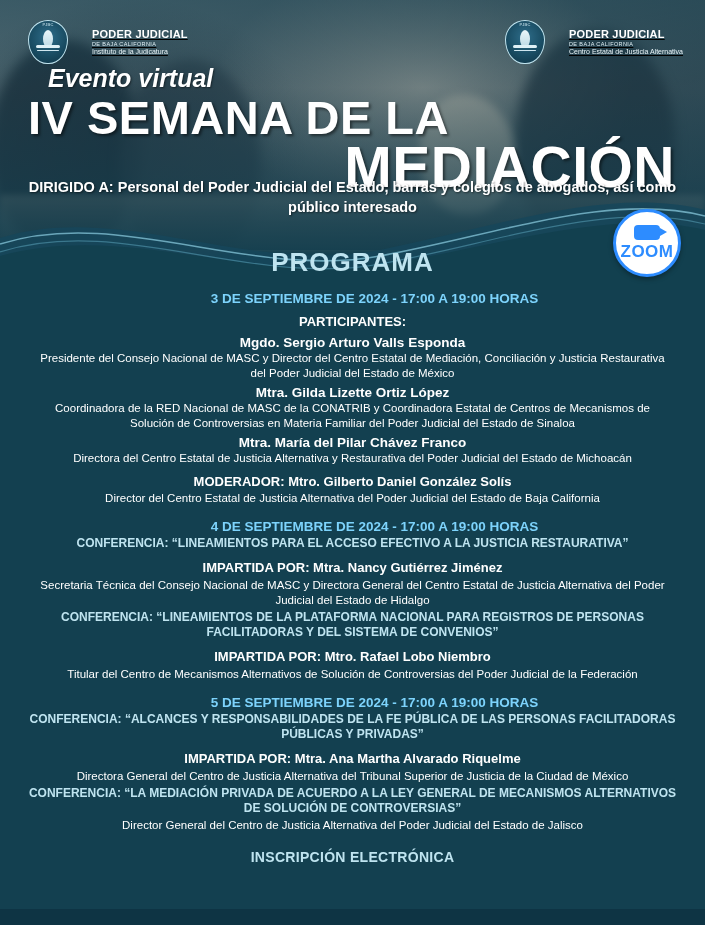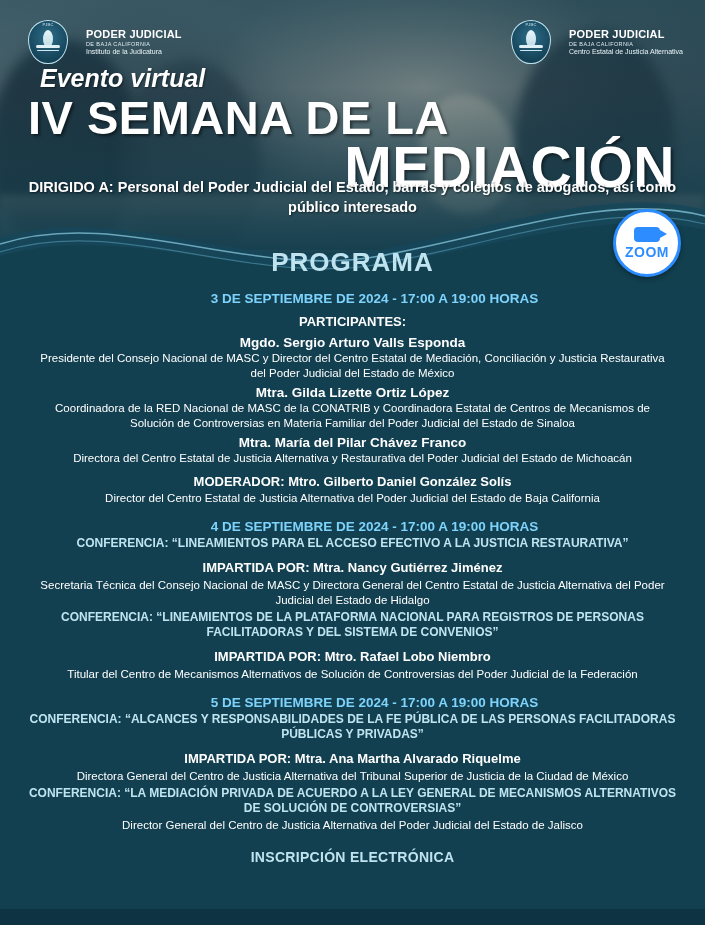--- a/index.html
+++ b/index.html
@@ -31,21 +31,21 @@
   .f2{left:120px;top:60px;width:140px;height:200px;background:rgba(45,60,70,0.7);}
   .f3{right:30px;top:30px;width:160px;height:220px;background:rgba(35,50,60,0.8);}
   .hand{position:absolute;right:190px;top:95px;width:95px;height:120px;border-radius:45% 55% 50% 50%;background:rgba(225,210,190,0.45);filter:blur(4px);}
   .table{position:absolute;left:0;bottom:0;width:705px;height:55px;background:linear-gradient(to bottom, rgba(200,190,175,0.35), rgba(170,160,145,0.15));filter:blur(3px);}
 
   
   .wave{position:absolute;left:0;top:180px;width:705px;height:110px;}
   .wave svg{display:block;}
 
   
-  .logo-block{position:absolute;display:flex;align-items:center;gap:18px;}
+  .logo-block{position:absolute;display:flex;align-items:center;gap:24px;text-decoration:underline;}
   .logo-left{left:28px;top:20px;}
   .logo-right{right:22px;top:20px;}
   .crest{
     width:38px;height:42px;border-radius:50% 50% 48% 48%/45% 45% 55% 55%;
     background:radial-gradient(circle at 50% 38%, #2e6d8a 0%, #184a60 60%, #0e3446 100%);
     border:1.5px solid #bfe3ee;position:relative;flex:0 0 auto;
   }
   .crest:before{
     content:"";position:absolute;left:50%;top:9px;transform:translateX(-50%);
     width:10px;height:18px;border-radius:50%;
@@ -61,21 +61,21 @@
     font-size:4px;color:#cfe9f2;letter-spacing:.2px;
   }
   .logo-text{color:#ffffff;line-height:1.15;}
   .logo-l1{font-size:11px;font-weight:700;letter-spacing:.2px;}
   .logo-l1 b{font-weight:700;}
   .logo-l2{font-size:5.5px;letter-spacing:.4px;color:#dfeef4;}
   .logo-l3{font-size:7px;color:#eaf5f9;margin-top:1px;}
 
   
   .evento{
-    position:absolute;left:40px;top:64px;
+    position:absolute;left:48px;top:64px;
     color:#ffffff;font-size:25px;font-weight:700;font-style:italic;
     text-shadow:1px 1px 2px rgba(0,0,0,.45);
   }
   .t-line1{
     position:absolute;left:28px;top:90px;width:650px;
     color:#ffffff;font-size:47px;font-weight:700;letter-spacing:.5px;
     text-shadow:2px 2px 3px rgba(0,0,0,.5);
   }
   .t-line2{
     position:absolute;right:30px;top:126px;
@@ -96,21 +96,21 @@
     box-shadow:0 2px 5px rgba(0,0,0,.35);
   }
   .zoom-cam{
     width:26px;height:15px;border-radius:4px;background:#2d8cff;position:relative;margin-bottom:2px;
   }
   .zoom-cam:after{
     content:"";position:absolute;right:-7px;top:3px;
     border-top:4.5px solid transparent;border-bottom:4.5px solid transparent;
     border-left:7px solid #2d8cff;
   }
-  .zoom-word{color:#2d8cff;font-size:14px;font-weight:700;letter-spacing:.5px;}
+  .zoom-word{color:#2d8cff;font-size:17px;font-weight:700;letter-spacing:.5px;}
 
   
   .body-wrap{
     position:absolute;left:0;top:239px;width:705px;height:675px;
     color:#ffffff;text-align:center;
   }
   .programa{
     font-size:26px;font-weight:700;color:#bfe4f0;letter-spacing:1px;margin-top:8px;
   }
   .day{

